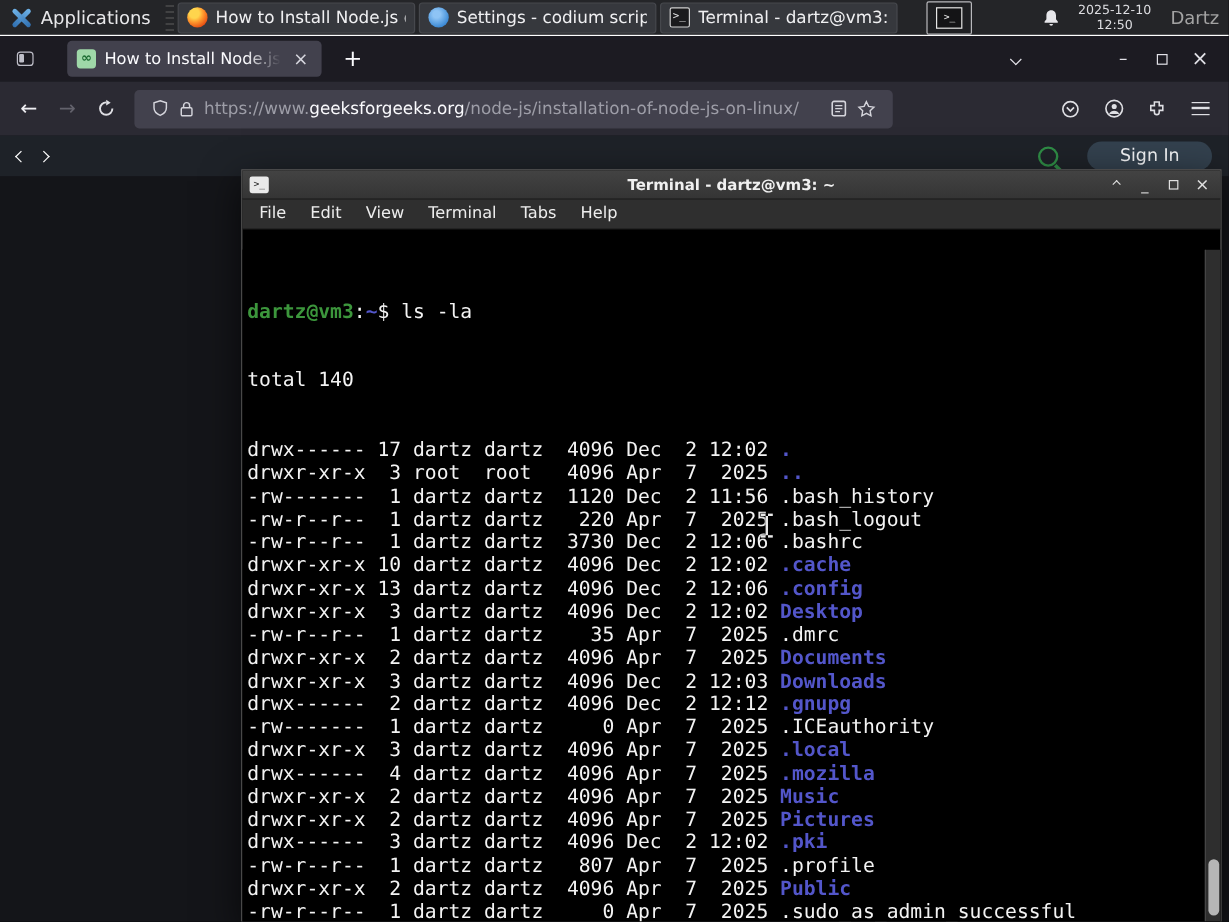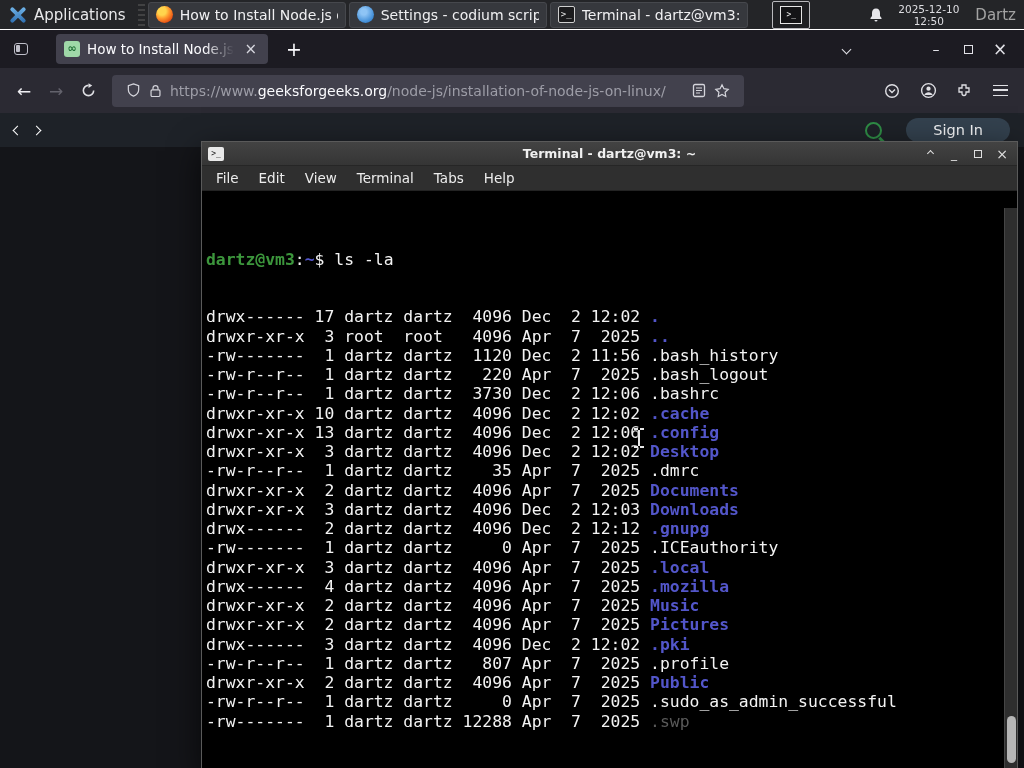--- a/index.html
+++ b/index.html
@@ -262,20 +262,21 @@
   <div class="t-menubar" id="t-menubar">
       <div class="t-menu">File</div>
       <div class="t-menu">Edit</div>
       <div class="t-menu">View</div>
       <div class="t-menu">Terminal</div>
       <div class="t-menu">Tabs</div>
       <div class="t-menu">Help</div>
     </div>
   <div class="t-screen">
     <div class="t-line"><span class="green">dartz@vm3</span><span>:</span><span class="blue">~</span><span>$ ls -la</span></div>
+    <div class="t-line">total 140</div>
     <div id="t-output"><div class="t-line"><span>drwx------ 17 dartz dartz  4096 Dec  2 12:02 </span><span class="dir">.</span></div><div class="t-line"><span>drwxr-xr-x  3 root  root   4096 Apr  7  2025 </span><span class="dir">..</span></div><div class="t-line"><span>-rw-------  1 dartz dartz  1120 Dec  2 11:56 </span><span class="file">.bash_history</span></div><div class="t-line"><span>-rw-r--r--  1 dartz dartz   220 Apr  7  2025 </span><span class="file">.bash_logout</span></div><div class="t-line"><span>-rw-r--r--  1 dartz dartz  3730 Dec  2 12:06 </span><span class="file">.bashrc</span></div><div class="t-line"><span>drwxr-xr-x 10 dartz dartz  4096 Dec  2 12:02 </span><span class="dir">.cache</span></div><div class="t-line"><span>drwxr-xr-x 13 dartz dartz  4096 Dec  2 12:06 </span><span class="dir">.config</span></div><div class="t-line"><span>drwxr-xr-x  3 dartz dartz  4096 Dec  2 12:02 </span><span class="dir">Desktop</span></div><div class="t-line"><span>-rw-r--r--  1 dartz dartz    35 Apr  7  2025 </span><span class="file">.dmrc</span></div><div class="t-line"><span>drwxr-xr-x  2 dartz dartz  4096 Apr  7  2025 </span><span class="dir">Documents</span></div><div class="t-line"><span>drwxr-xr-x  3 dartz dartz  4096 Dec  2 12:03 </span><span class="dir">Downloads</span></div><div class="t-line"><span>drwx------  2 dartz dartz  4096 Dec  2 12:12 </span><span class="dir">.gnupg</span></div><div class="t-line"><span>-rw-------  1 dartz dartz     0 Apr  7  2025 </span><span class="file">.ICEauthority</span></div><div class="t-line"><span>drwxr-xr-x  3 dartz dartz  4096 Apr  7  2025 </span><span class="dir">.local</span></div><div class="t-line"><span>drwx------  4 dartz dartz  4096 Apr  7  2025 </span><span class="dir">.mozilla</span></div><div class="t-line"><span>drwxr-xr-x  2 dartz dartz  4096 Apr  7  2025 </span><span class="dir">Music</span></div><div class="t-line"><span>drwxr-xr-x  2 dartz dartz  4096 Apr  7  2025 </span><span class="dir">Pictures</span></div><div class="t-line"><span>drwx------  3 dartz dartz  4096 Dec  2 12:02 </span><span class="dir">.pki</span></div><div class="t-line"><span>-rw-r--r--  1 dartz dartz   807 Apr  7  2025 </span><span class="file">.profile</span></div><div class="t-line"><span>drwxr-xr-x  2 dartz dartz  4096 Apr  7  2025 </span><span class="dir">Public</span></div><div class="t-line"><span>-rw-r--r--  1 dartz dartz     0 Apr  7  2025 </span><span class="file">.sudo_as_admin_successful</span></div><div class="t-line"><span>-rw-------  1 dartz dartz 12288 Apr  7  2025 </span><span class="dim">.swp</span></div></div>
     <div class="t-scrollbar">
       <div class="t-thumb"></div>
     </div>
   </div>
 </div>
 
 <div class="ibeam">
   <div class="serif top"></div>
     <div class="stem"></div>

